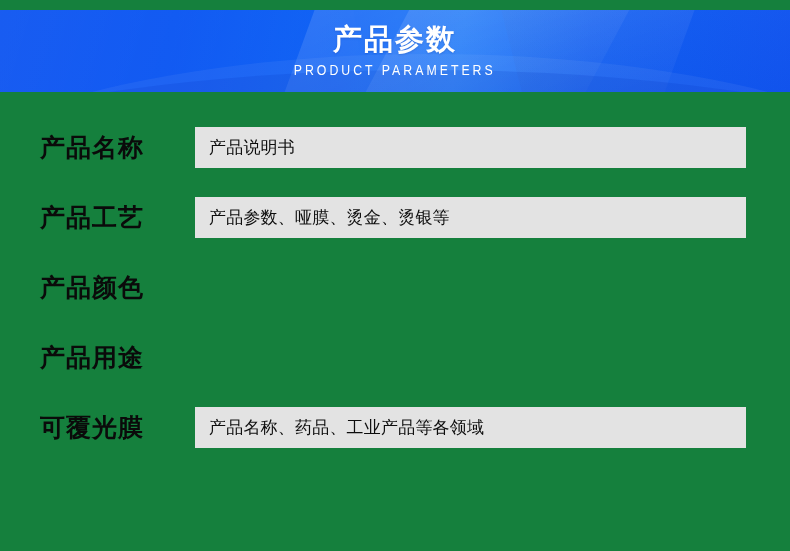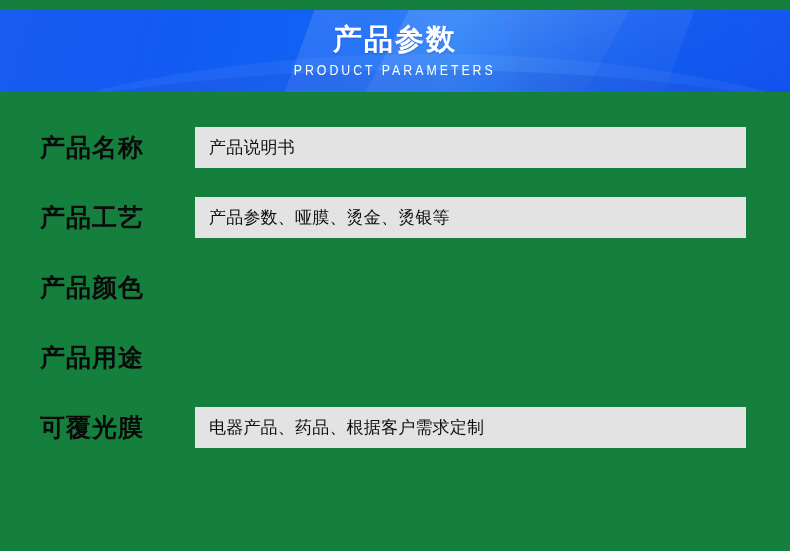--- a/index.html
+++ b/index.html
@@ -182,19 +182,19 @@
     </div>
 
     <div class="spec-row">
       <div class="spec-label">产品用途</div>
     </div>
 
 
     <div class="spec-row">
       <div class="spec-label">可覆光膜</div>
       <div class="spec-value-box">
-        <div class="spec-value">电器产品、药品、根据客户需求定制</div>
+        <div class="spec-value">产品名称、药品、工业产品等各领域</div>
       </div>
     </div>
 
   </div>
 
 </div>
 
 </body></html>

